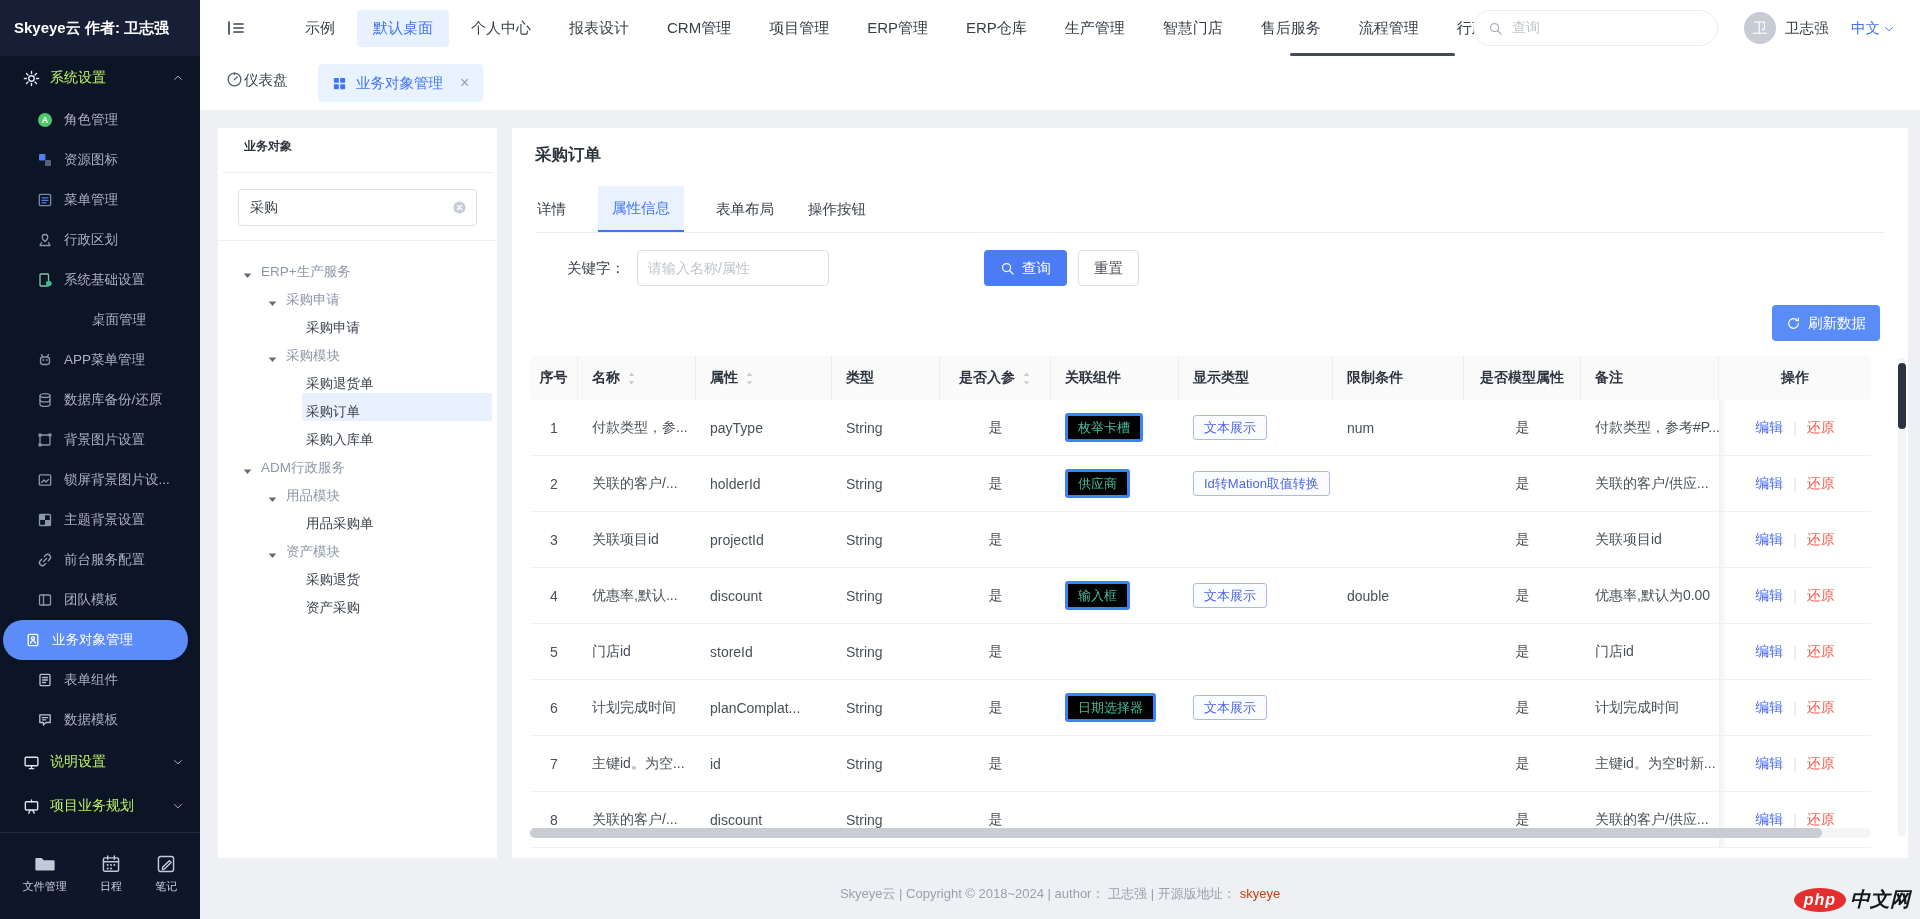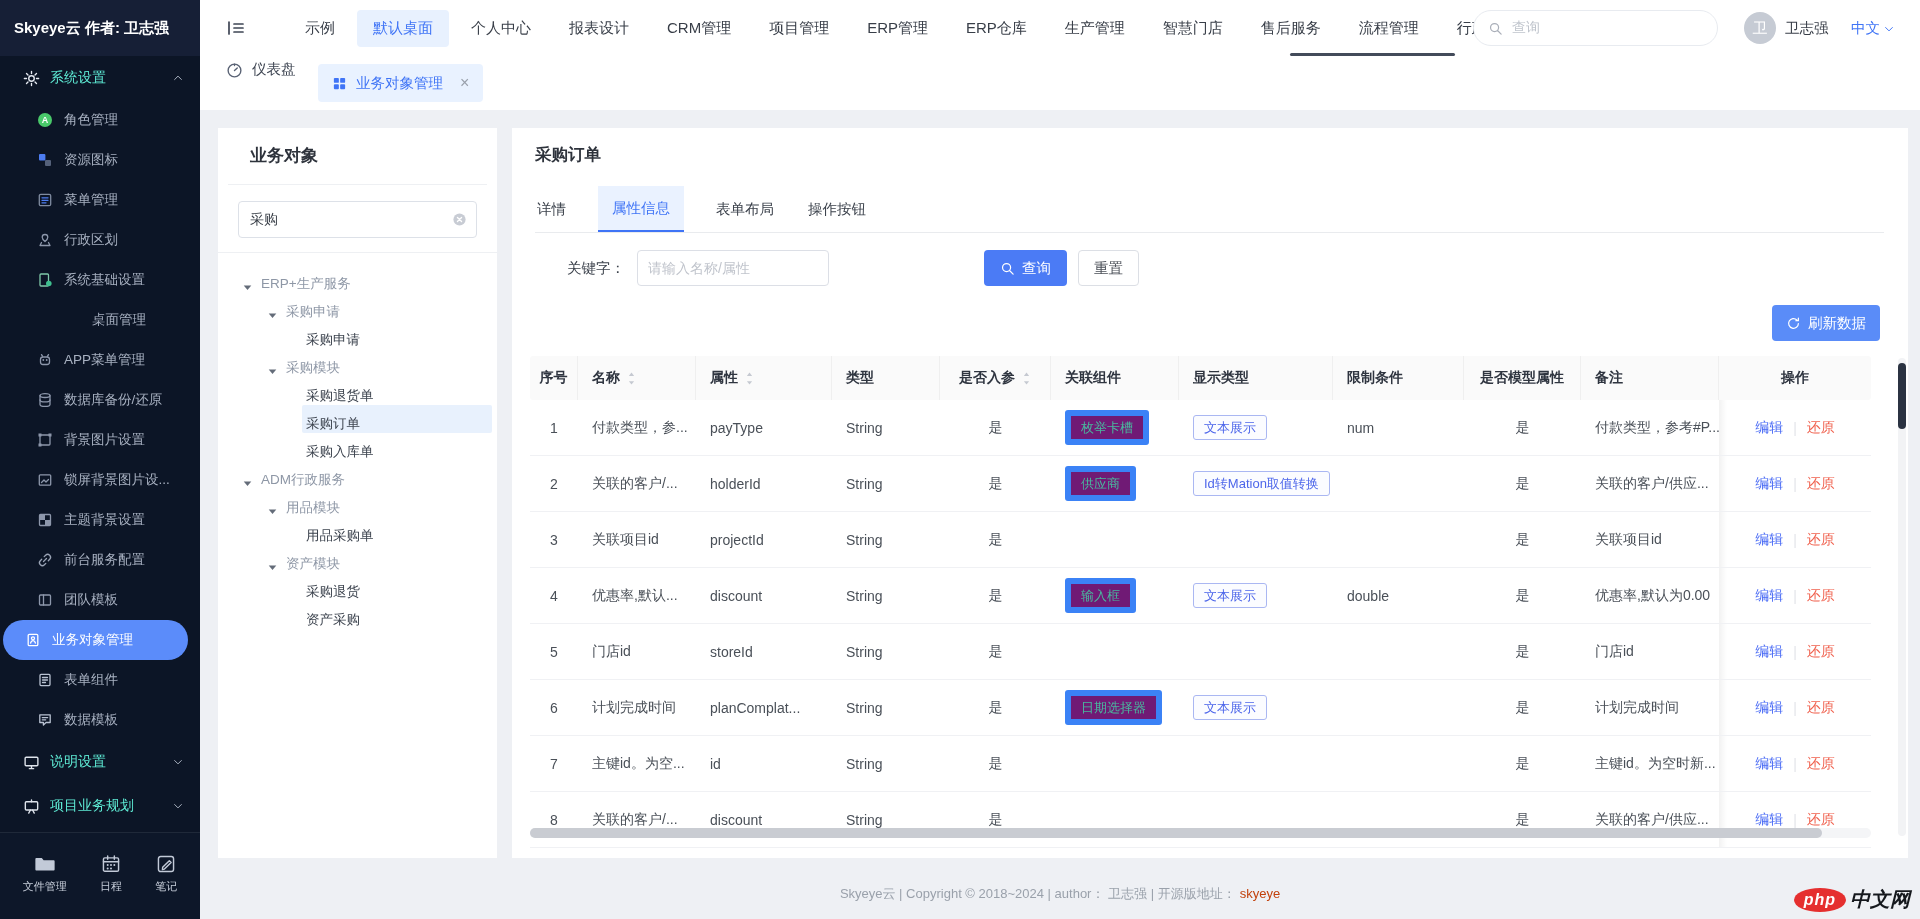--- a/index.html
+++ b/index.html
@@ -4,21 +4,21 @@
 <style>
   html,body{margin:0;padding:0;background:#dfe2e8}
   .app{position:relative;width:1920px;height:919px;background:#eef0f4;overflow:hidden;
        font-family:"Liberation Sans","DejaVu Sans",sans-serif;color:#3c424c;font-size:14px}
 
   
   .sidebar{position:absolute;left:0;top:0;width:200px;height:919px;background:#0c1526;overflow:hidden}
   .logo{height:56px;line-height:56px;padding-left:14px;background:#161f36;color:#fff;
         font-size:15px;font-weight:bold;white-space:nowrap}
   .side-menu{position:absolute;top:56px;bottom:74px;left:0;right:0;overflow:hidden}
-  .sgroup{height:44px;display:flex;align-items:center;padding:0 16px 0 22px;color:#5eead4;font-size:14px;cursor:pointer}
+  .sgroup{height:44px;display:flex;align-items:center;padding:0 16px 0 22px;color:#bef264;font-size:14px;cursor:pointer}
   .sgroup .ic{width:18px;height:18px;margin-right:10px;display:flex;align-items:center;justify-content:center;color:#dfe4ec}
   .sgroup .chev{margin-left:auto;color:#aeb6c4;display:flex}
   .sitem{height:40px;display:flex;align-items:center;padding-left:36px;font-size:13.5px;color:#a8b1c1;cursor:pointer;white-space:nowrap}
   .sitem .ic{width:17px;height:17px;margin-right:11px;display:flex;align-items:center;justify-content:center;color:#8d97ab}
   .sitem.noicon{padding-left:92px}
   .sitem.active{background:#5b8cfa;color:#fff;border-radius:20px;margin:0 12px 0 3px;padding-left:21px}
   .sitem.active .ic{color:#fff}
   .side-toolbar{position:absolute;left:0;right:0;bottom:0;height:74px;background:#0d1729;
         border-top:1px solid rgba(255,255,255,.08);display:flex;justify-content:space-around;align-items:center;padding:4px 6px 8px}
   .tool{display:flex;flex-direction:column;align-items:center;gap:5px;color:#c6cdd9;font-size:11px;cursor:pointer}
@@ -34,29 +34,29 @@
   .top-search{position:absolute;left:1273px;top:10px;width:245px;height:36px;border:1px solid #e8ebf0;border-radius:18px;
         display:flex;align-items:center;padding:0 14px;color:#a9aeb8;cursor:text;background:#fff;box-sizing:border-box}
   .top-search .ph{margin-left:9px;color:#bfc4cc;font-size:14px}
   .avatar{position:absolute;left:1544px;top:12px;width:32px;height:32px;border-radius:50%;background:#c6cbd4;
         color:#fff;font-size:15px;display:flex;align-items:center;justify-content:center}
   .username{position:absolute;left:1585px;top:19px;font-size:14.5px;color:#383e48}
   .lang{position:absolute;left:1651px;top:19px;color:#3f74f6;font-size:14.5px;display:flex;align-items:center;gap:3px;cursor:pointer}
 
   
   .tabbar{position:absolute;left:200px;top:56px;right:0;height:54px;background:#fff;border-bottom:1px solid #e7eaee}
-  .dash{position:absolute;left:26px;top:4px;display:flex;align-items:flex-end;gap:9px;color:#3c4350;font-size:14.5px;cursor:pointer}
+  .dash{position:absolute;left:26px;top:15px;display:flex;align-items:flex-start;gap:1px;color:#3c4350;font-size:14.5px;cursor:pointer}
   .doc-tab{position:absolute;left:118px;top:8px;height:38px;background:#e9f2ff;border-radius:4px;
         display:flex;align-items:center;padding:0 14px;gap:9px;color:#3f74f6;font-size:14.5px;cursor:pointer}
   .doc-tab .x{color:#99a0ab;font-size:16px;margin-left:8px;cursor:pointer}
 
   
   .content{position:absolute;left:200px;top:110px;right:0;bottom:0;background:#eef0f4}
   .tree-card{position:absolute;left:18px;top:18px;width:279px;height:730px;background:#fff}
-  .tree-card h3{margin:10px;padding:6px 22px 17px;font-size:17px;color:#2e333c;border-bottom:1px solid #eef0f3}
+  .tree-card h3{margin:4px;padding:6px 22px 17px;font-size:12px;color:#2e333c;border-bottom:1px solid #eef0f3}
   .tree-search{position:relative;margin:16px 20px 14px}
   .tree-search input{width:100%;height:37px;box-sizing:border-box;border:1px solid #dde1e8;border-radius:4px;
         padding:0 32px 0 11px;font-size:14px;color:#3a4049;font-family:inherit;outline:none}
   .tree-search .clear{position:absolute;right:10px;top:11px;display:flex;cursor:pointer}
   .tree-divider{border-bottom:1px solid #eef0f3;margin:0}
   .tree{padding-top:12px}
   .tnode{height:28px;display:flex;align-items:center;font-size:13.5px;cursor:pointer}
   .tnode .box{flex:1;height:28px;display:flex;align-items:flex-end;margin-right:5px;border-radius:2px;padding-left:4px}
   .tnode .caret{width:11px;margin-right:8px;display:flex}
   .tnode.d0{padding-left:20px}
@@ -87,21 +87,21 @@
   .tbl{position:absolute;left:18px;top:228px;width:1341px}
   .trow{display:flex;width:1341px}
   .trow.head{height:44px;background:#fafafa;border-radius:3px}
   .trow.body{height:55px;border-bottom:1px solid #f0f1f4;background:#fff}
   .tc{display:flex;align-items:center;box-sizing:border-box;padding-left:14px;font-size:14px;color:#4a5058;overflow:hidden;white-space:nowrap}
   .trow.head .tc{color:#2f3540;font-weight:bold;border-right:1px solid #efefef}
   .trow.head .tc:last-child{border-right:none}
   .tc.center{justify-content:center;padding-left:0}
   .tc .sort{margin-left:7px;display:flex;cursor:pointer}
   .tag{display:inline-block;padding:4px 10px;border-radius:3px;font-size:13px;line-height:15px}
-  .tag.teal{color:#49b99e;border:6px solid #3b82f6;background:#701a75}
+  .tag.teal{color:#49b99e;border:3px solid #3b82f6;background:#000000}
   .tag.blue{color:#4d66ea;border:1px solid #aab7f2;background:#fbfcff}
   .tc.ops{position:relative}
   .trow .tc.ops::before{content:"";position:absolute;left:0;top:0;bottom:0;width:8px;
         background:linear-gradient(to right,rgba(0,0,0,0.05),rgba(0,0,0,0))}
   .lnk{cursor:pointer;font-size:14px}
   .lnk.edit{color:#4a6bf5}
   .lnk.restore{color:#f0614e}
   .lnk-sep{color:#e3e5e9;margin:0 10px}
 
   .vscroll{position:absolute;right:2px;top:230px;width:8px;height:478px;background:#f2f3f5;border-radius:4px}

